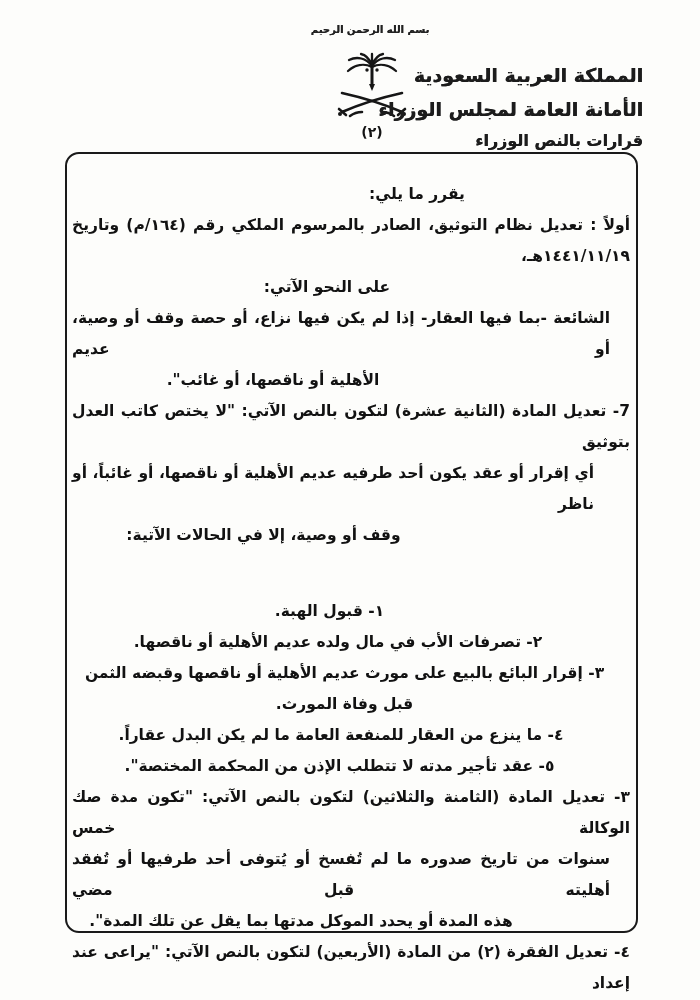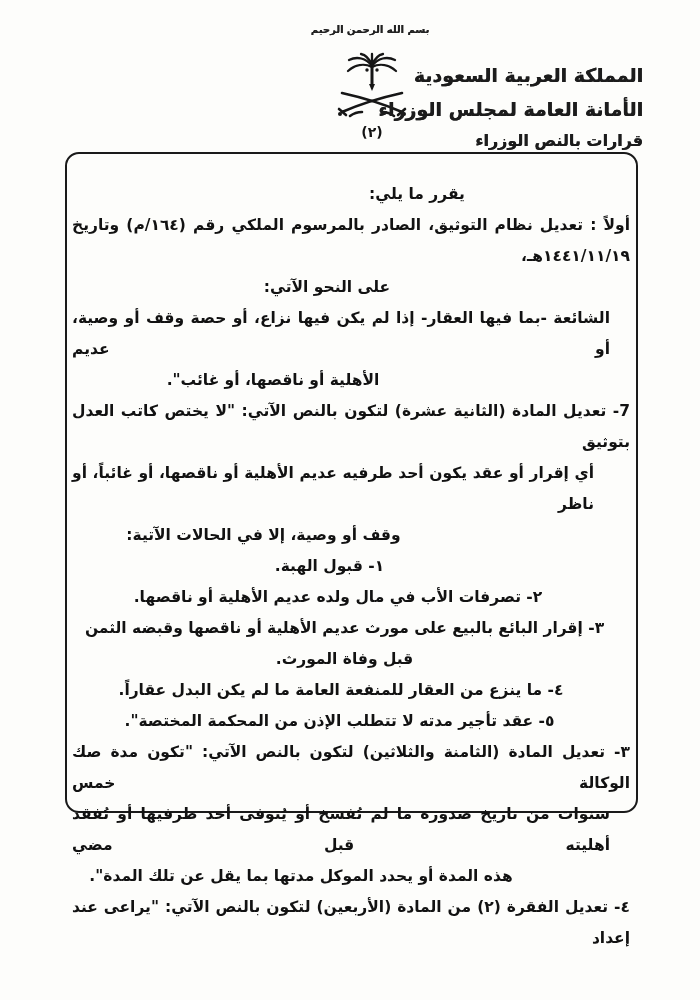--- a/index.html
+++ b/index.html
@@ -23,21 +23,21 @@
   .org .l1,.org .l2{
     font-size:19px;font-weight:bold;line-height:34px;
     text-shadow:0.4px 0 #1c1c1c;letter-spacing:-0.3px;white-space:nowrap;
   }
   .org .l3{
     font-size:16px;font-weight:bold;line-height:30px;margin-left:18px;
     text-shadow:0.3px 0 #1c1c1c;white-space:nowrap;position:relative;z-index:3;
   }
   
   .decree-box{
-    left:65px;top:152px;width:573px;height:661px;
+    left:65px;top:152px;width:573px;height:781px;
     border:2px solid #1a1a1a;border-radius:14px;
     box-sizing:border-box;padding:25px 6px 0 5px;
     background:transparent;z-index:1;
   }
   .lines{direction:rtl;}
   .line{
     font-size:15.5px;font-weight:bold;line-height:31px;
     color:#121212;letter-spacing:0;
   }
   .st-center{text-align:center;padding-left:132px;}
@@ -93,21 +93,21 @@
 <div class="abs decree-box">
   <div class="lines">
       <div class="line st-center">يقرر ما يلي:</div>
       <div class="line st-full">أولاً : تعديل نظام التوثيق، الصادر بالمرسوم الملكي رقم (١٦٤/م) وتاريخ ١٤٤١/١١/١٩هـ،</div>
       <div class="line st-end" style="margin-right: 48px;">على النحو الآتي:</div>
       <div class="line st-cont" style="margin-right: 20px;">الشائعة -بما فيها العقار- إذا لم يكن فيها نزاع، أو حصة وقف أو وصية، أو عديم</div>
       <div class="line st-end" style="margin-right: 156px;">الأهلية أو ناقصها، أو غائب".</div>
       <div class="line st-full">7- تعديل المادة (الثانية عشرة) لتكون بالنص الآتي: "لا يختص كاتب العدل بتوثيق</div>
       <div class="line st-cont" style="margin-right: 36px;">أي إقرار أو عقد يكون أحد طرفيه عديم الأهلية أو ناقصها، أو غائباً، أو ناظر</div>
       <div class="line st-end" style="margin-right: 175px;">وقف أو وصية، إلا في الحالات الآتية:</div>
-      <div class="line st-end" style="margin-right: 43px;">١- قبول الهبة.</div>
+      <div class="line st-end" style="margin-right: 43px; margin-top: 45px;">١- قبول الهبة.</div>
       <div class="line st-end" style="margin-right: 26px;">٢- تصرفات الأب في مال ولده عديم الأهلية أو ناقصها.</div>
       <div class="line st-end" style="margin-right: 13px;">٣- إقرار البائع بالبيع على مورث عديم الأهلية أو ناقصها وقبضه الثمن قبل وفاة المورث.</div>
       <div class="line st-end" style="margin-right: 20px;">٤- ما ينزع من العقار للمنفعة العامة ما لم يكن البدل عقاراً.</div>
       <div class="line st-end" style="margin-right: 23px;">٥- عقد تأجير مدته لا تتطلب الإذن من المحكمة المختصة".</div>
       <div class="line st-full">٣- تعديل المادة (الثامنة والثلاثين) لتكون بالنص الآتي: "تكون مدة صك الوكالة خمس</div>
       <div class="line st-cont" style="margin-right: 20px;">سنوات من تاريخ صدوره ما لم تُفسخ أو يُتوفى أحد طرفيها أو تُفقد أهليته قبل مضي</div>
       <div class="line st-end" style="margin-right: 100px;">هذه المدة أو يحدد الموكل مدتها بما يقل عن تلك المدة".</div>
       <div class="line st-full">٤- تعديل الفقرة (٢) من المادة (الأربعين) لتكون بالنص الآتي: "يراعى عند إعداد</div>
     </div>
 </div>

